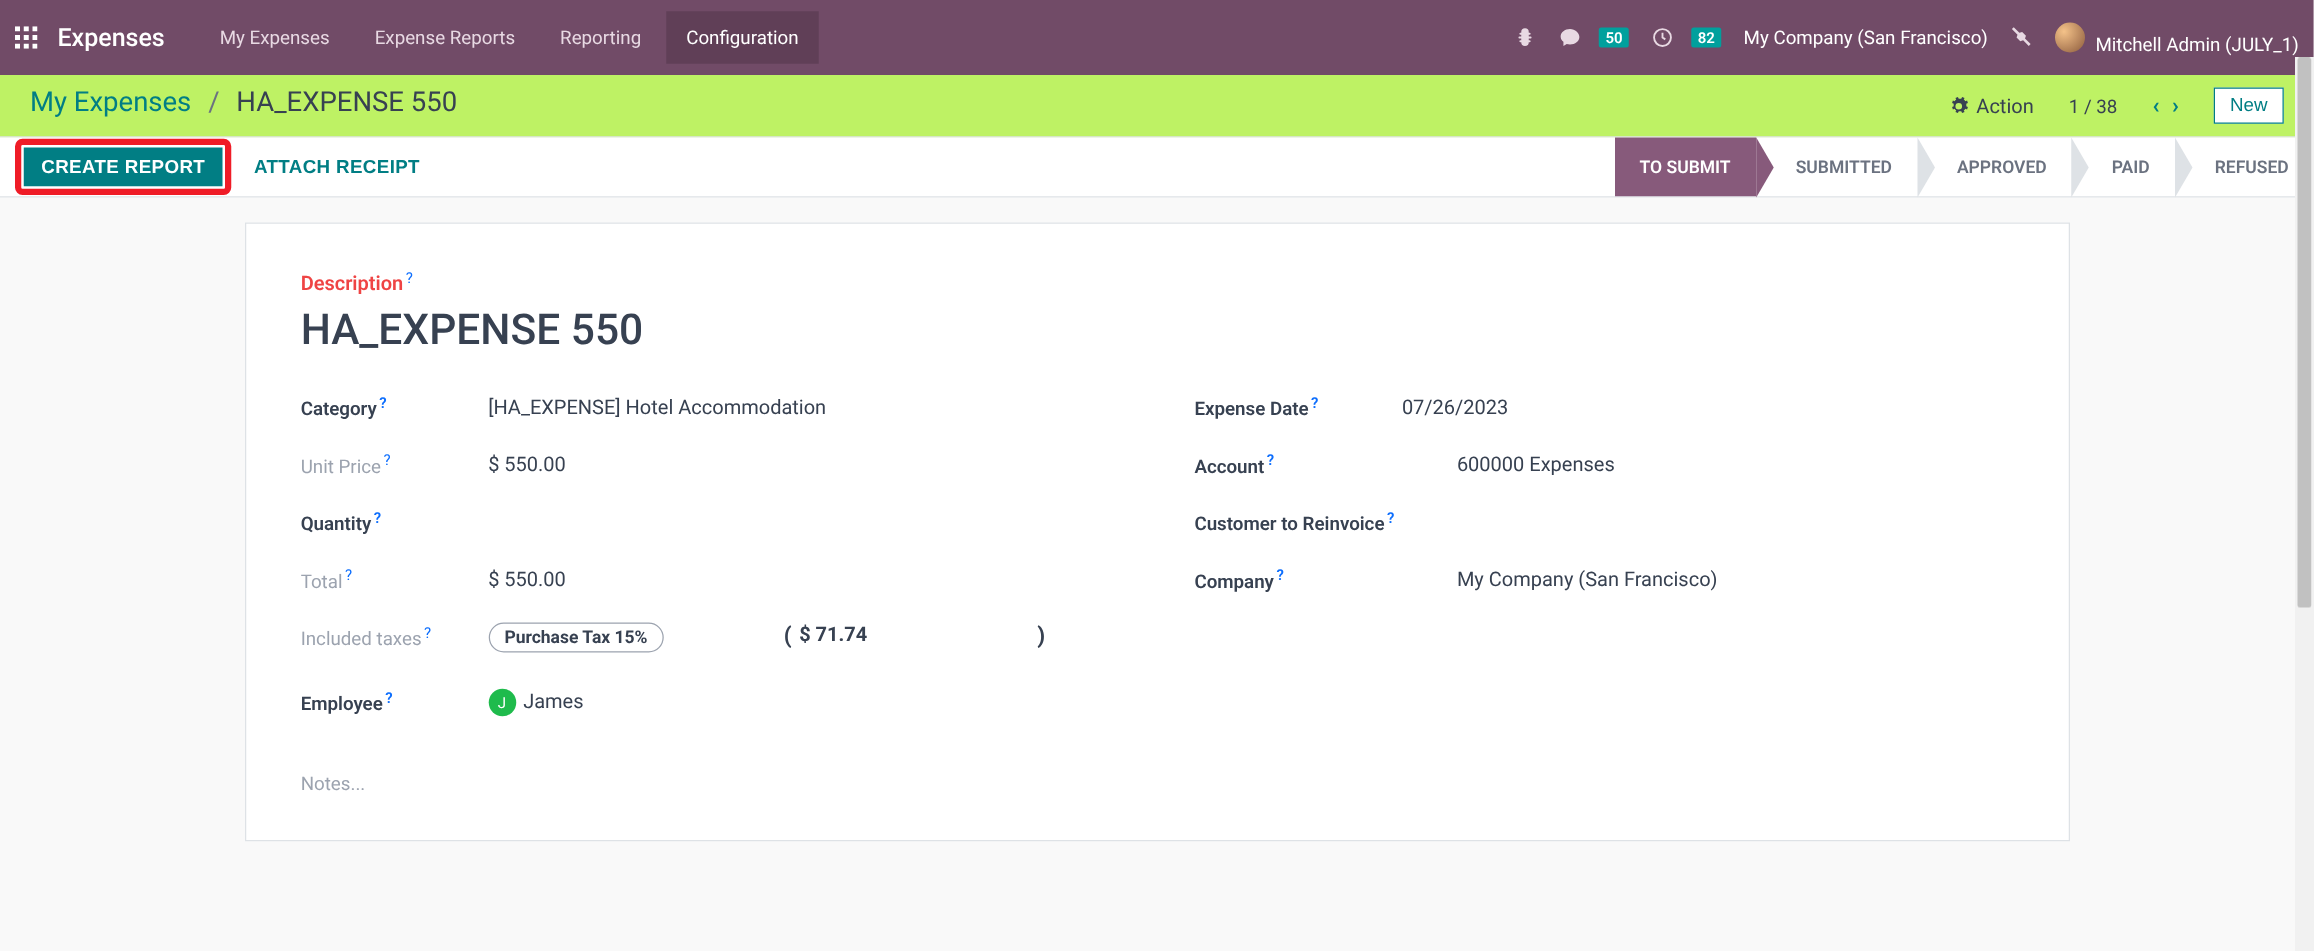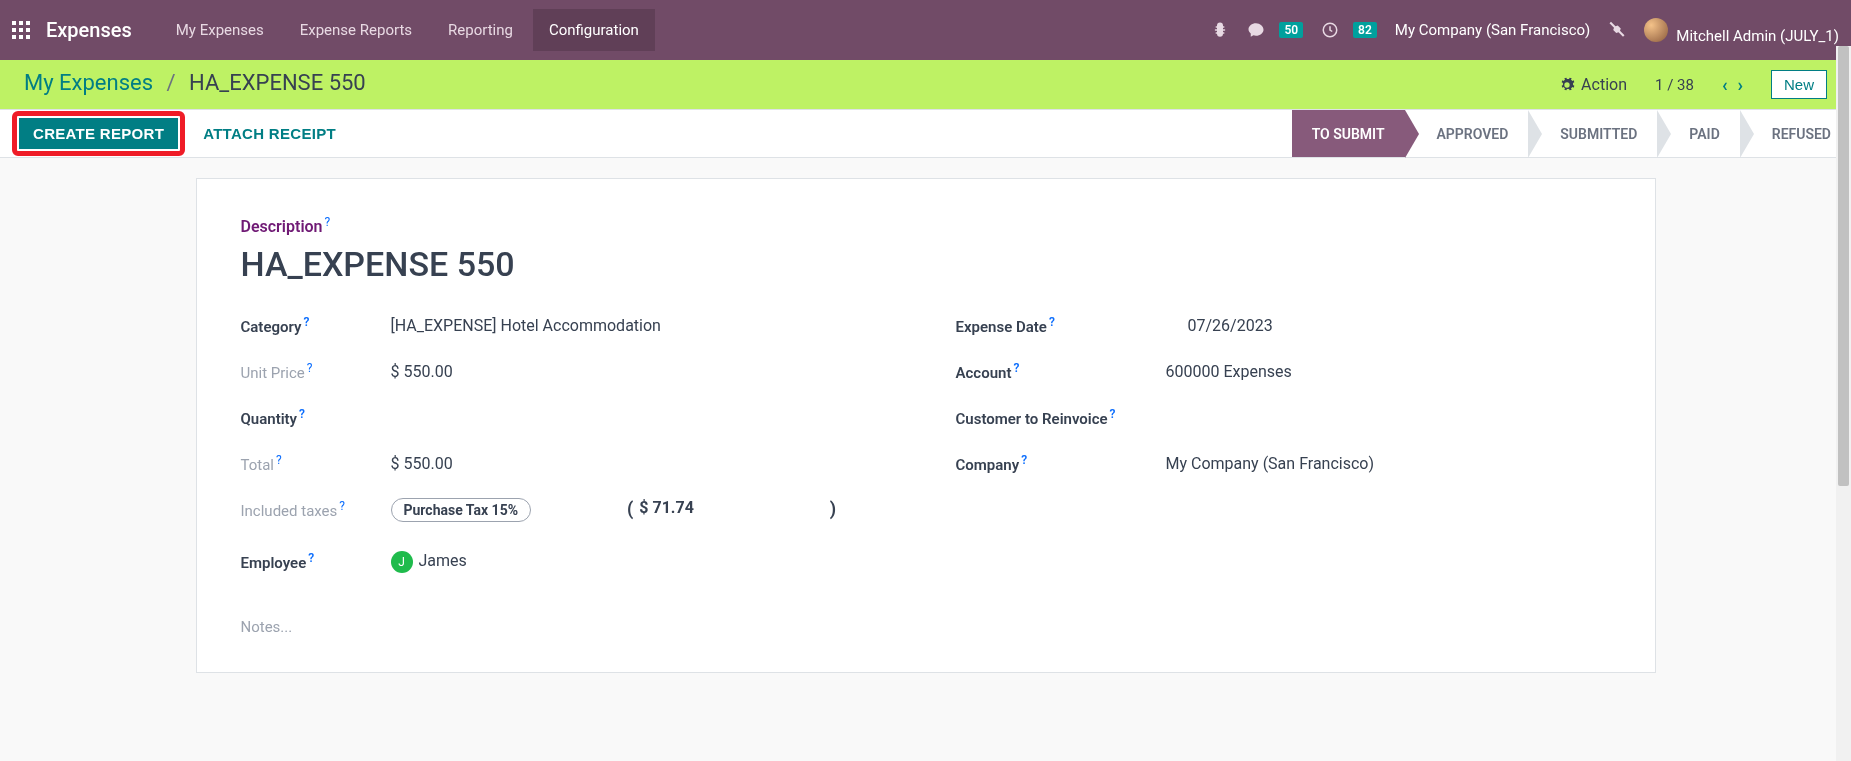--- a/index.html
+++ b/index.html
@@ -46,21 +46,21 @@
 .step::after { content: ""; position: absolute; right: -14px; top: 0; bottom: 0; width: 0; height: 0; border-top: 24px solid transparent; border-bottom: 24px solid transparent; border-left: 14px solid transparent; z-index: 2; }
 .step.active::after { border-left-color: #875A7B; }
 .step::before { content: ""; position: absolute; left: 0; top: 0; bottom: 0; width: 0; height: 0; border-top: 24px solid transparent; border-bottom: 24px solid transparent; border-left: 14px solid #dee2e6; z-index: 1; }
 .step:first-child::before { display: none; }
 .step.active::before { border-left-color: #dee2e6; }
 .step.active + .step::before { display:none; }
 
 .content-area { padding: 20px 48px; }
 .sheet { background: #fff; border: 1px solid #dee2e6; max-width: 1460px; margin: 0 auto; padding: 36px 44px; }
 
-.desc-label { font-size: 16px; font-weight: 600; color: #701a75; }
+.desc-label { font-size: 16px; font-weight: 600; color: #ef4444; }
 .help { color: #0d6efd; font-size: 12px; vertical-align: super; cursor: help; margin-left: 2px; }
 .title-field { font-size: 34px; font-weight: 500; color: #374151; margin-top: 8px; margin-bottom: 28px; }
 
 .columns { display: flex; gap: 60px; }
 .col { flex: 1; }
 .field-row { display: flex; align-items: center; margin-bottom: 18px; min-height: 28px; }
 .field-label { width: 150px; font-size: 15px; color: #374151; flex-shrink: 0; }
 .field-label.bold { font-weight: 600; }
 .field-label.muted { color: #9ca3af; }
 .field-value { font-size: 16px; color: #374151; flex: 1; }
@@ -149,22 +149,22 @@
   </div>
 </div>
 
 <div class="statusbar">
   <span class="red-highlight">
     <button class="btn-primary">CREATE REPORT</button>
   </span>
   <button class="btn-secondary">ATTACH RECEIPT</button>
   <div class="status-steps">
     <div class="step active">TO SUBMIT</div>
+    <div class="step">SUBMITTED</div>
     <div class="step">APPROVED</div>
-    <div class="step">SUBMITTED</div>
     <div class="step">PAID</div>
     <div class="step">REFUSED</div>
   </div>
 </div>
 
 <div class="content-area">
   <div class="sheet">
     <div>
       <span class="desc-label">Description</span><span class="help">?</span>
       <div class="title-field">HA_EXPENSE 550</div>
@@ -197,21 +197,21 @@
         </div>
         <div class="field-row" style="margin-top:24px;">
           <span class="field-label bold"><span>Employee</span><span class="help">?</span></span>
           <span class="field-value">
             <span class="emp-avatar">J</span><span>James</span>
           </span>
         </div>
       </div>
       <div class="col">
         <div class="field-row">
-          <span class="field-label bold" style="width:232px;"><span>Expense Date</span><span class="help">?</span></span>
+          <span class="field-label bold" style="width:166px;"><span>Expense Date</span><span class="help">?</span></span>
           <span class="field-value">07/26/2023</span>
         </div>
         <div class="field-row">
           <span class="field-label bold" style="width:210px;"><span>Account</span><span class="help">?</span></span>
           <span class="field-value">600000 Expenses</span>
         </div>
         <div class="field-row">
           <span class="field-label bold" style="width:210px;"><span>Customer to Reinvoice</span><span class="help">?</span></span>
           <span class="field-value"></span>
         </div>

